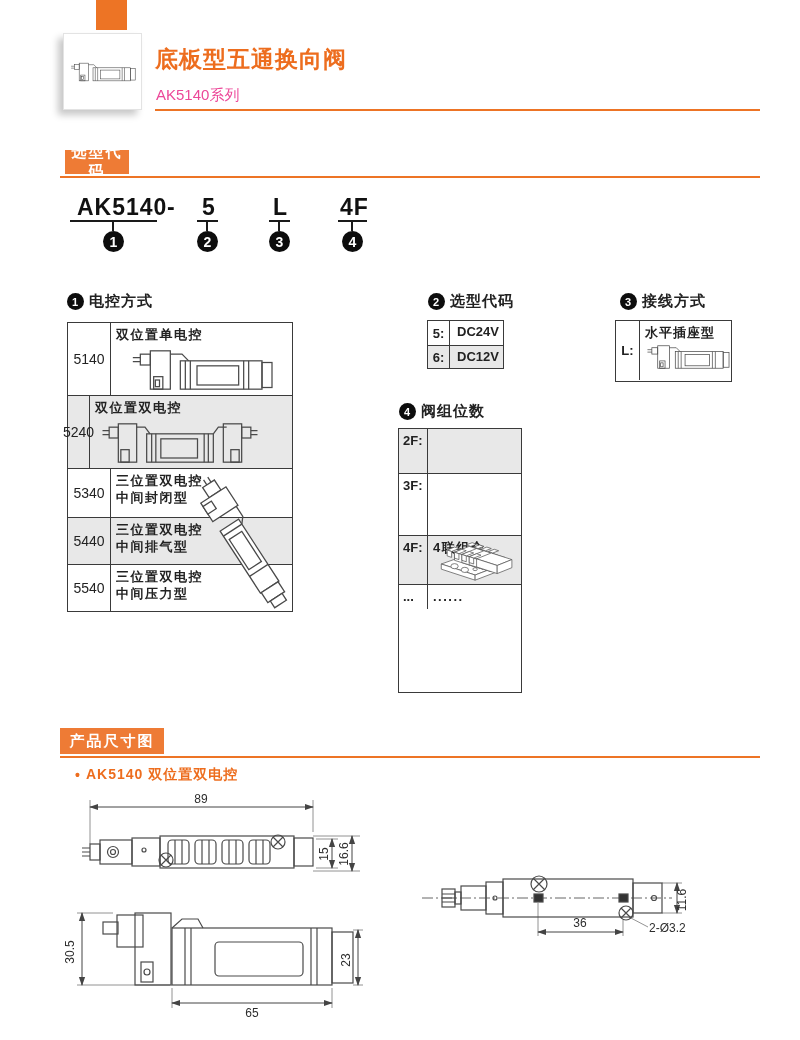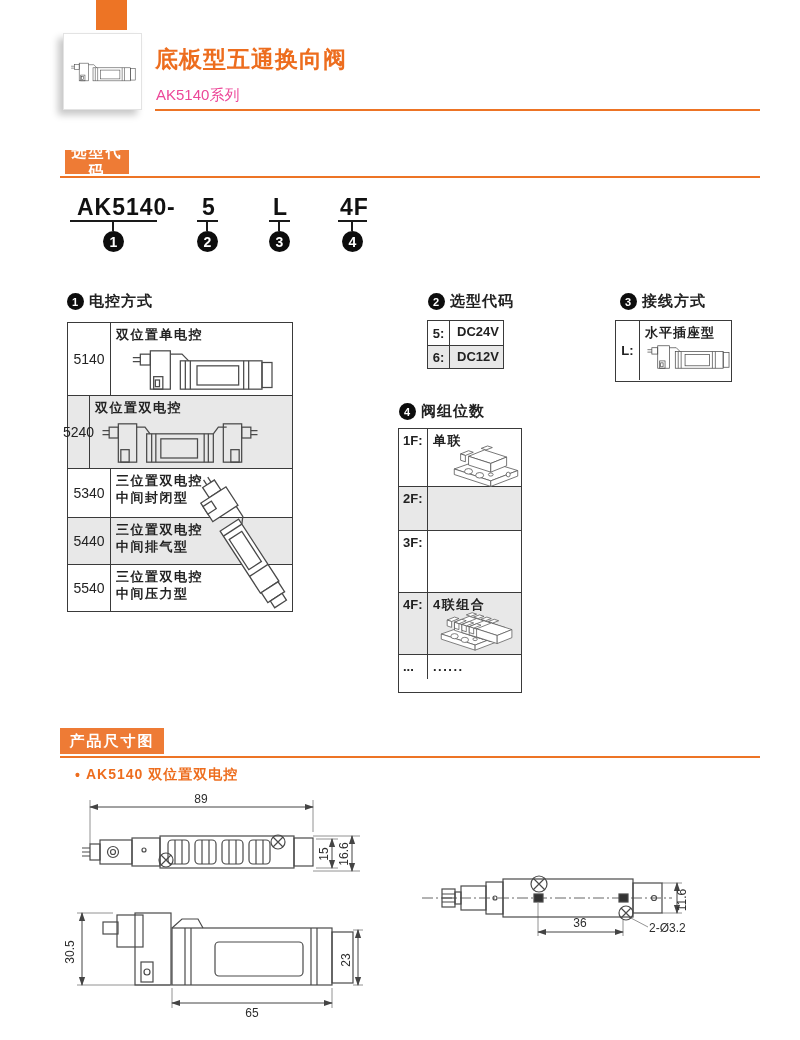--- a/index.html
+++ b/index.html
@@ -234,37 +234,27 @@
         </svg>
     </div>
   </div>
 </div>
 
 <div class="abs sec-head" style="left:399px;top:402px">
   <span class="numcircle">4</span>
   <span>阀组位数</span>
 </div>
 <div class="abs tbl" style="left:398px;top:428px;width:124px;height:265px">
-  <div class="trow" style="height:57px">
-    <div class="tcode top" style="width:29px;font-size:13px;font-weight:bold">1F:</div>
-    <div class="tdesc">
-      <div class="tlabel">单联</div>
-      <svg class="valve-art abs" style="right:-2px;bottom:-2px" width="74" height="46" viewBox="0 0 92 58">
-        <use href="#g-manifold-base"></use>
-          <use href="#g-manifold-valve"></use>
-      </svg>
-    </div>
-  </div>
   <div class="trow shade" style="height:44px">
     <div class="tcode top" style="width:29px;font-size:13px;font-weight:bold">2F:</div>
   </div>
   <div class="trow" style="height:62px">
     <div class="tcode top" style="width:29px;font-size:13px;font-weight:bold">3F:</div>
   </div>
-  <div class="trow shade" style="height:62px">
+  <div class="trow shade" style="height:49px">
     <div class="tcode top" style="width:29px;font-size:13px;font-weight:bold">4F:</div>
     <div class="tdesc">
       <div class="tlabel">4联组合</div>
       <svg class="valve-art abs" style="right:-6px;bottom:-5px" width="92" height="50" viewBox="0 0 120 68">
         <use href="#g-manifold-base"></use>
           <use href="#g-manifold-valve"></use>
           <use href="#g-manifold-valve" transform="translate(10,3)"></use>
           <use href="#g-manifold-valve" transform="translate(20,6)"></use>
           <use href="#g-manifold-valve" transform="translate(30,9)"></use>
       </svg>

